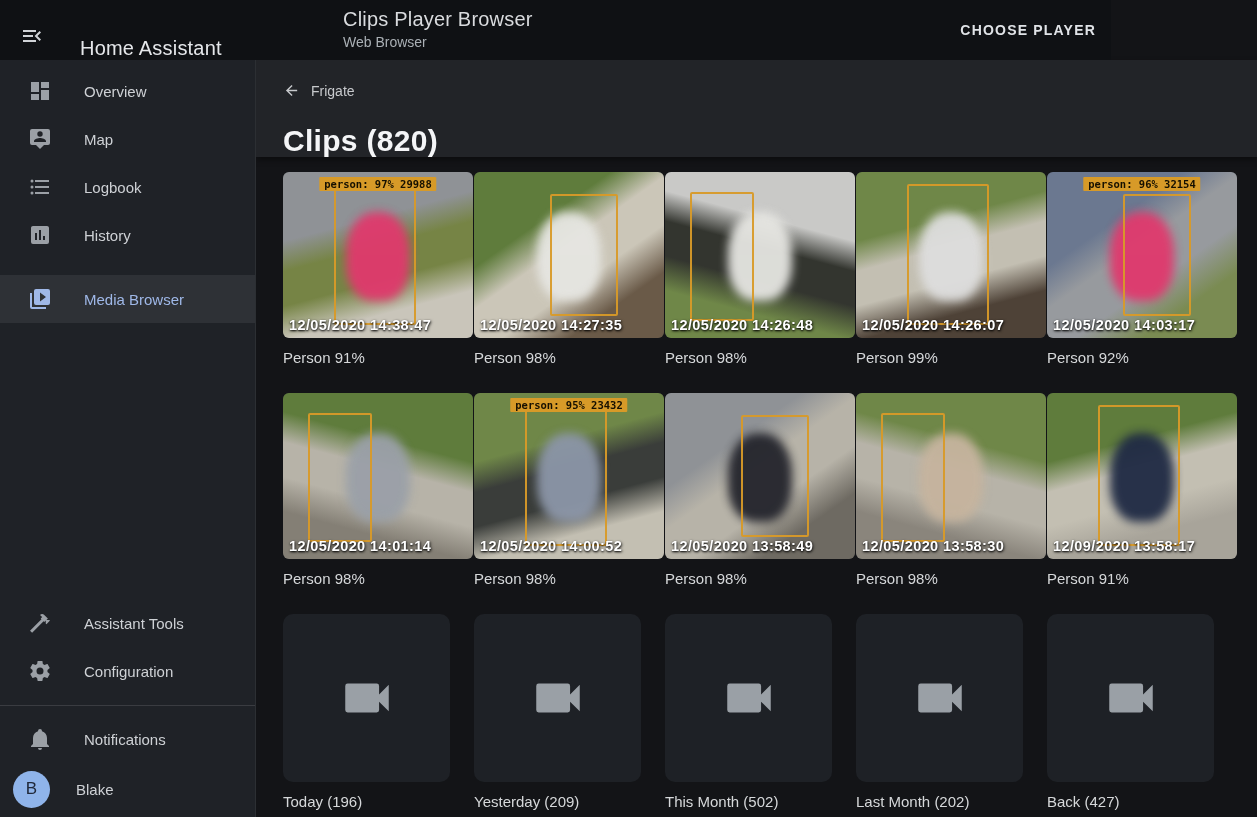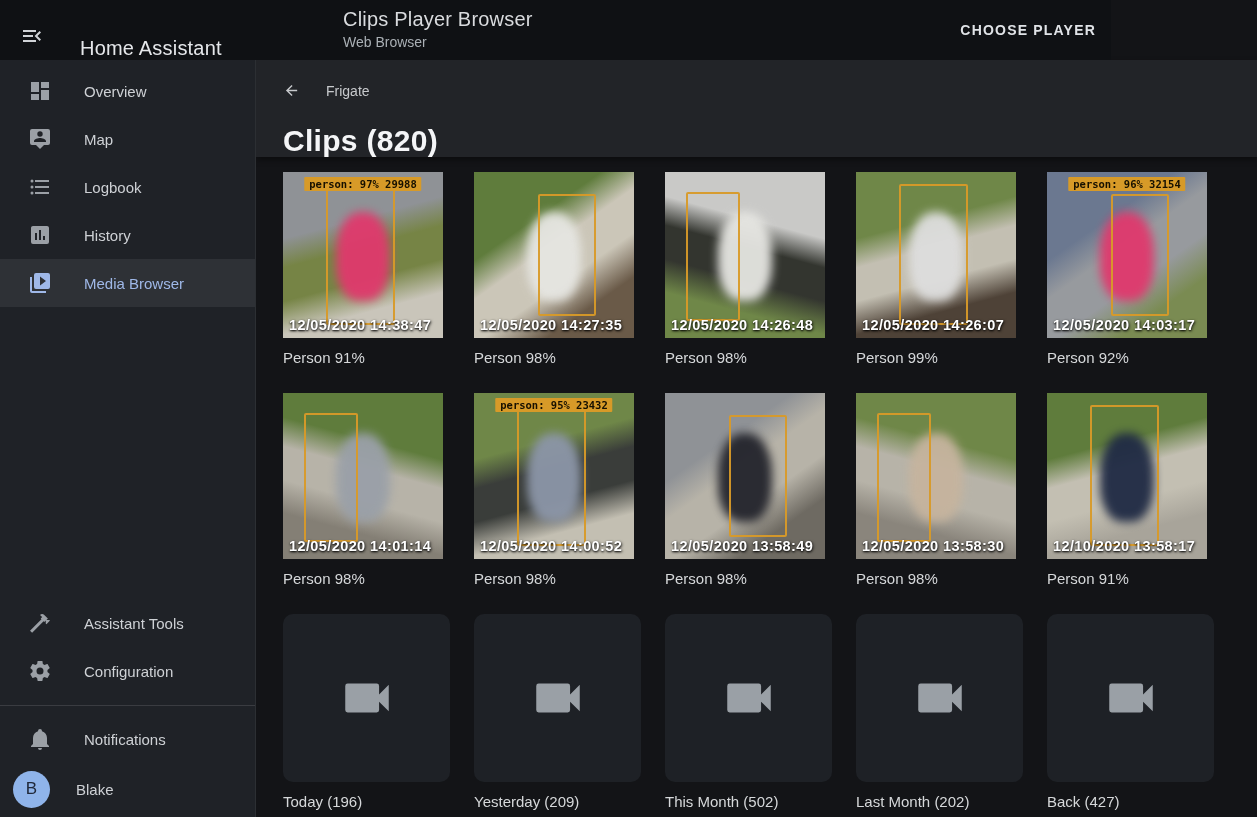--- a/index.html
+++ b/index.html
@@ -39,57 +39,57 @@
     background:#1f2227; border-right:1px solid rgba(255,255,255,.06);
     display:flex; flex-direction:column; z-index:20;
   }
   .nav-list{ padding-top:7px; }
   .nav-item{
     display:flex; align-items:center; height:48px; padding-left:28px;
     color:#ced1d5; font-size:15px; cursor:pointer; white-space:nowrap;
   }
   .nav-icon{ width:24px; height:24px; color:#9ba0a6; margin-right:32px; flex:none; }
   .nav-icon svg{ width:24px; height:24px; fill:currentColor; }
-  .nav-item.selected{ background:rgba(255,255,255,.07); color:#9fb8e8; }
+  .nav-item.selected{ background:rgba(255,255,255,.07); color:#9fb8e8;margin-top:16px; }
   .nav-item.selected .nav-icon{ color:#9fb8e8; }
   .flex-spacer{ flex:1; }
   .nav-divider{ border-top:1px solid rgba(255,255,255,.12); margin:10px 0 2px 0; }
   .profile-row{
     display:flex; align-items:center; height:52px; padding-left:13px; cursor:pointer;
     margin-bottom:2px; font-size:15px; color:#ced1d5;
   }
   .avatar{
     width:37px; height:37px; border-radius:50%; background:#8fb4ea; color:#20293a;
     display:flex; align-items:center; justify-content:center; font-size:17px;
     margin-right:26px; flex:none;
   }
 
   
   .content-head{
     position:absolute; left:256px; top:60px; right:0; height:97px;
     background:#222428; z-index:10; padding:22px 0 0 27px;
     box-shadow:0 3px 6px rgba(0,0,0,.4);
   }
-  .breadcrumb{ display:flex; align-items:center; gap:26px; color:#c7c9cc; font-size:14px; cursor:pointer; width:max-content; }
+  .breadcrumb{ display:flex; align-items:center; gap:11px; color:#c7c9cc; font-size:14px; cursor:pointer; width:max-content; }
   .svg18{ width:17px; height:17px; color:#c7c9cc; }
   .svg18 svg{ width:17px; height:17px; fill:currentColor; }
   .clips-title{ margin-top:25px; font-size:30px; font-weight:bold; color:#f4f5f7; letter-spacing:.3px; }
 
   
   .content{
     position:absolute; left:256px; top:157px; right:0; bottom:0;
     background:#131417; padding:15px 0 0 27px; overflow:hidden;
   }
   .grid{
     display:grid; grid-template-columns:repeat(5,167px);
     column-gap:24px; row-gap:26px; width:931px;
   }
   .tile{ cursor:pointer; }
   .thumb{
-    width:160px; height:166px; border-radius:0; overflow:hidden; position:relative;
+    width:190px; height:166px; border-radius:6px; overflow:hidden; position:relative;
     background:#2a2d31;
   }
   .scene{ position:absolute; inset:0; }
   .scene-accent{
     position:absolute; left:33%; top:24%; width:34%; height:54%;
     border-radius:45% 45% 40% 40%; filter:blur(5px); opacity:.95;
   }
   .bbox{
     position:absolute; border:2px solid rgba(216,154,40,.95); border-radius:2px;
     left:27%; top:7%; width:43%; height:85%;
@@ -317,21 +317,21 @@
       <div class="stamp">12/05/2020 13:58:30</div>
     </div>
     <div class="caption">Person 98%</div>
   </div>
       <div class="tile v0">
     <div class="thumb">
       <div class="scene" style="background: linear-gradient(165deg, rgb(95, 124, 60) 0%, rgb(95, 124, 60) 32%, rgb(195, 191, 178) 46%, rgb(195, 191, 178) 62%, rgb(168, 164, 154) 78%, rgb(168, 164, 154) 100%);"></div>
       <div class="scene-accent" style="background: rgb(31, 42, 68);"></div>
       <div class="bbox"></div>
 
-      <div class="stamp">12/10/2020 13:58:17</div>
+      <div class="stamp">12/09/2020 13:58:17</div>
     </div>
     <div class="caption">Person 91%</div>
   </div>
       <div class="tile">
     <div class="folder-card">
       <span class="svg56">
             <svg viewBox="0 0 24 24">
               <path d="M17,10.5V7A1,1 0 0,0 16,6H4A1,1 0 0,0 3,7V17A1,1 0 0,0 4,18H16A1,1 0 0,0 17,17V13.5L21,17.5V6.5L17,10.5Z"></path>
             </svg>
           </span>

